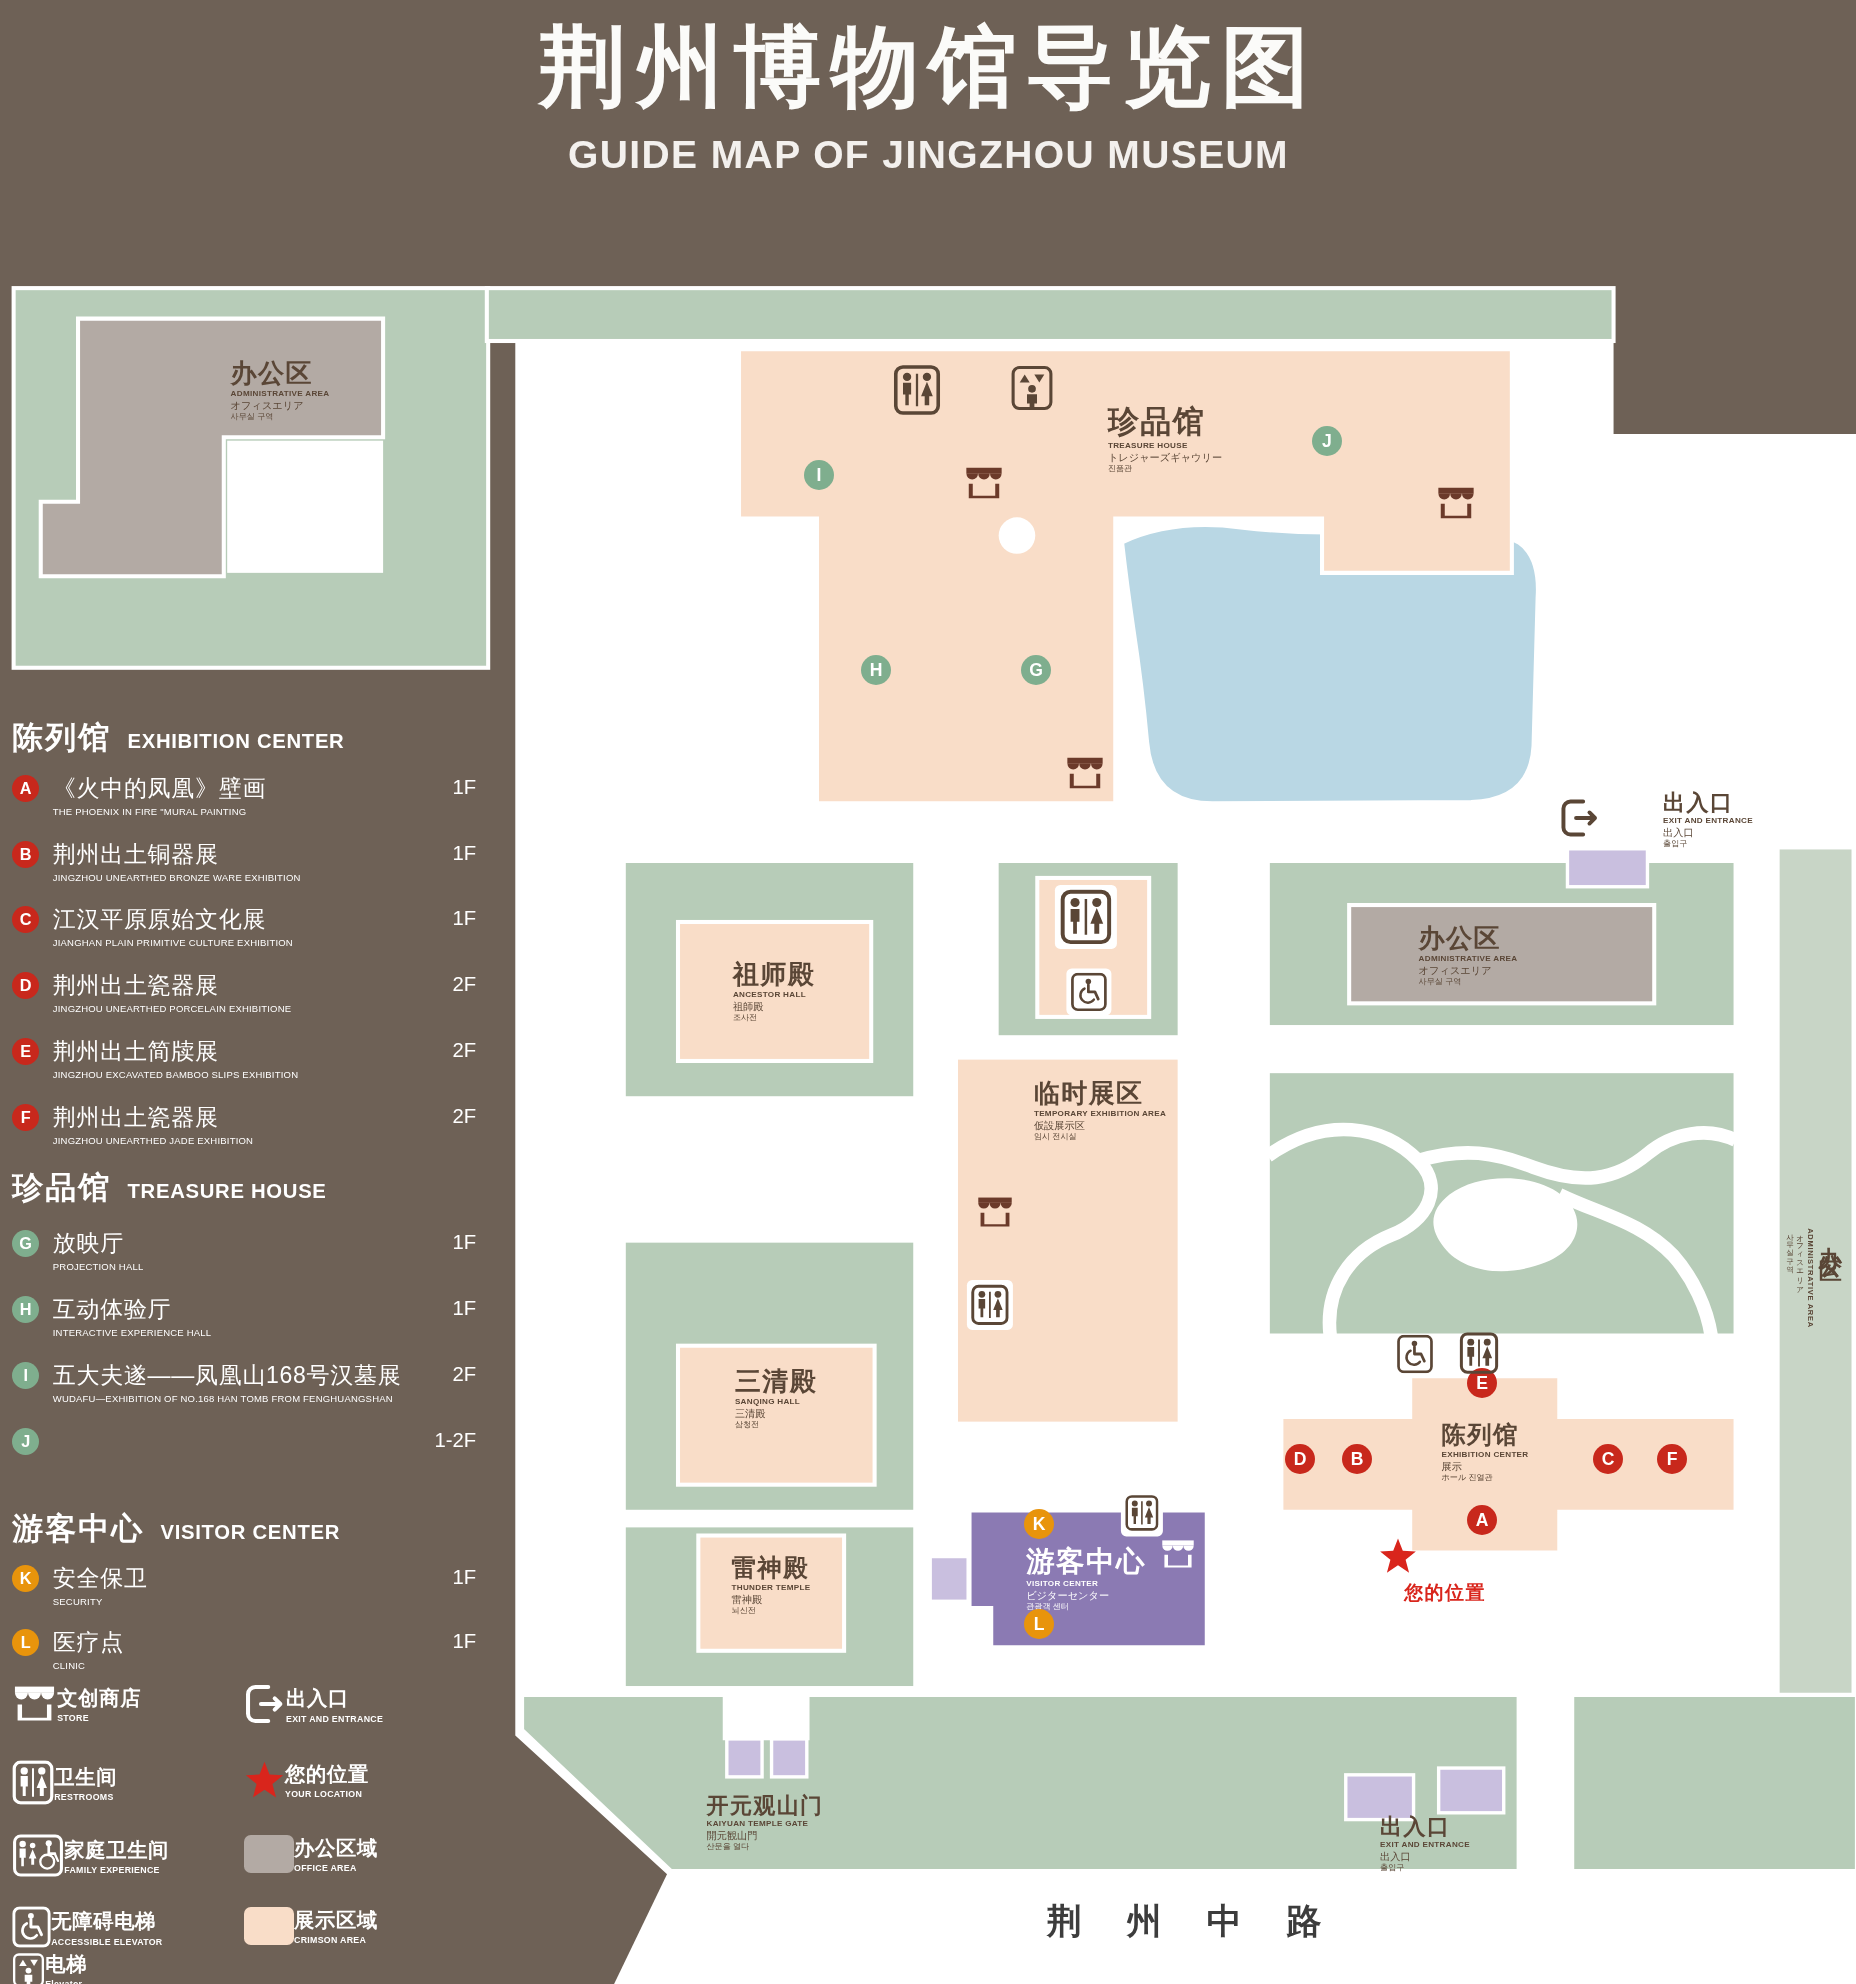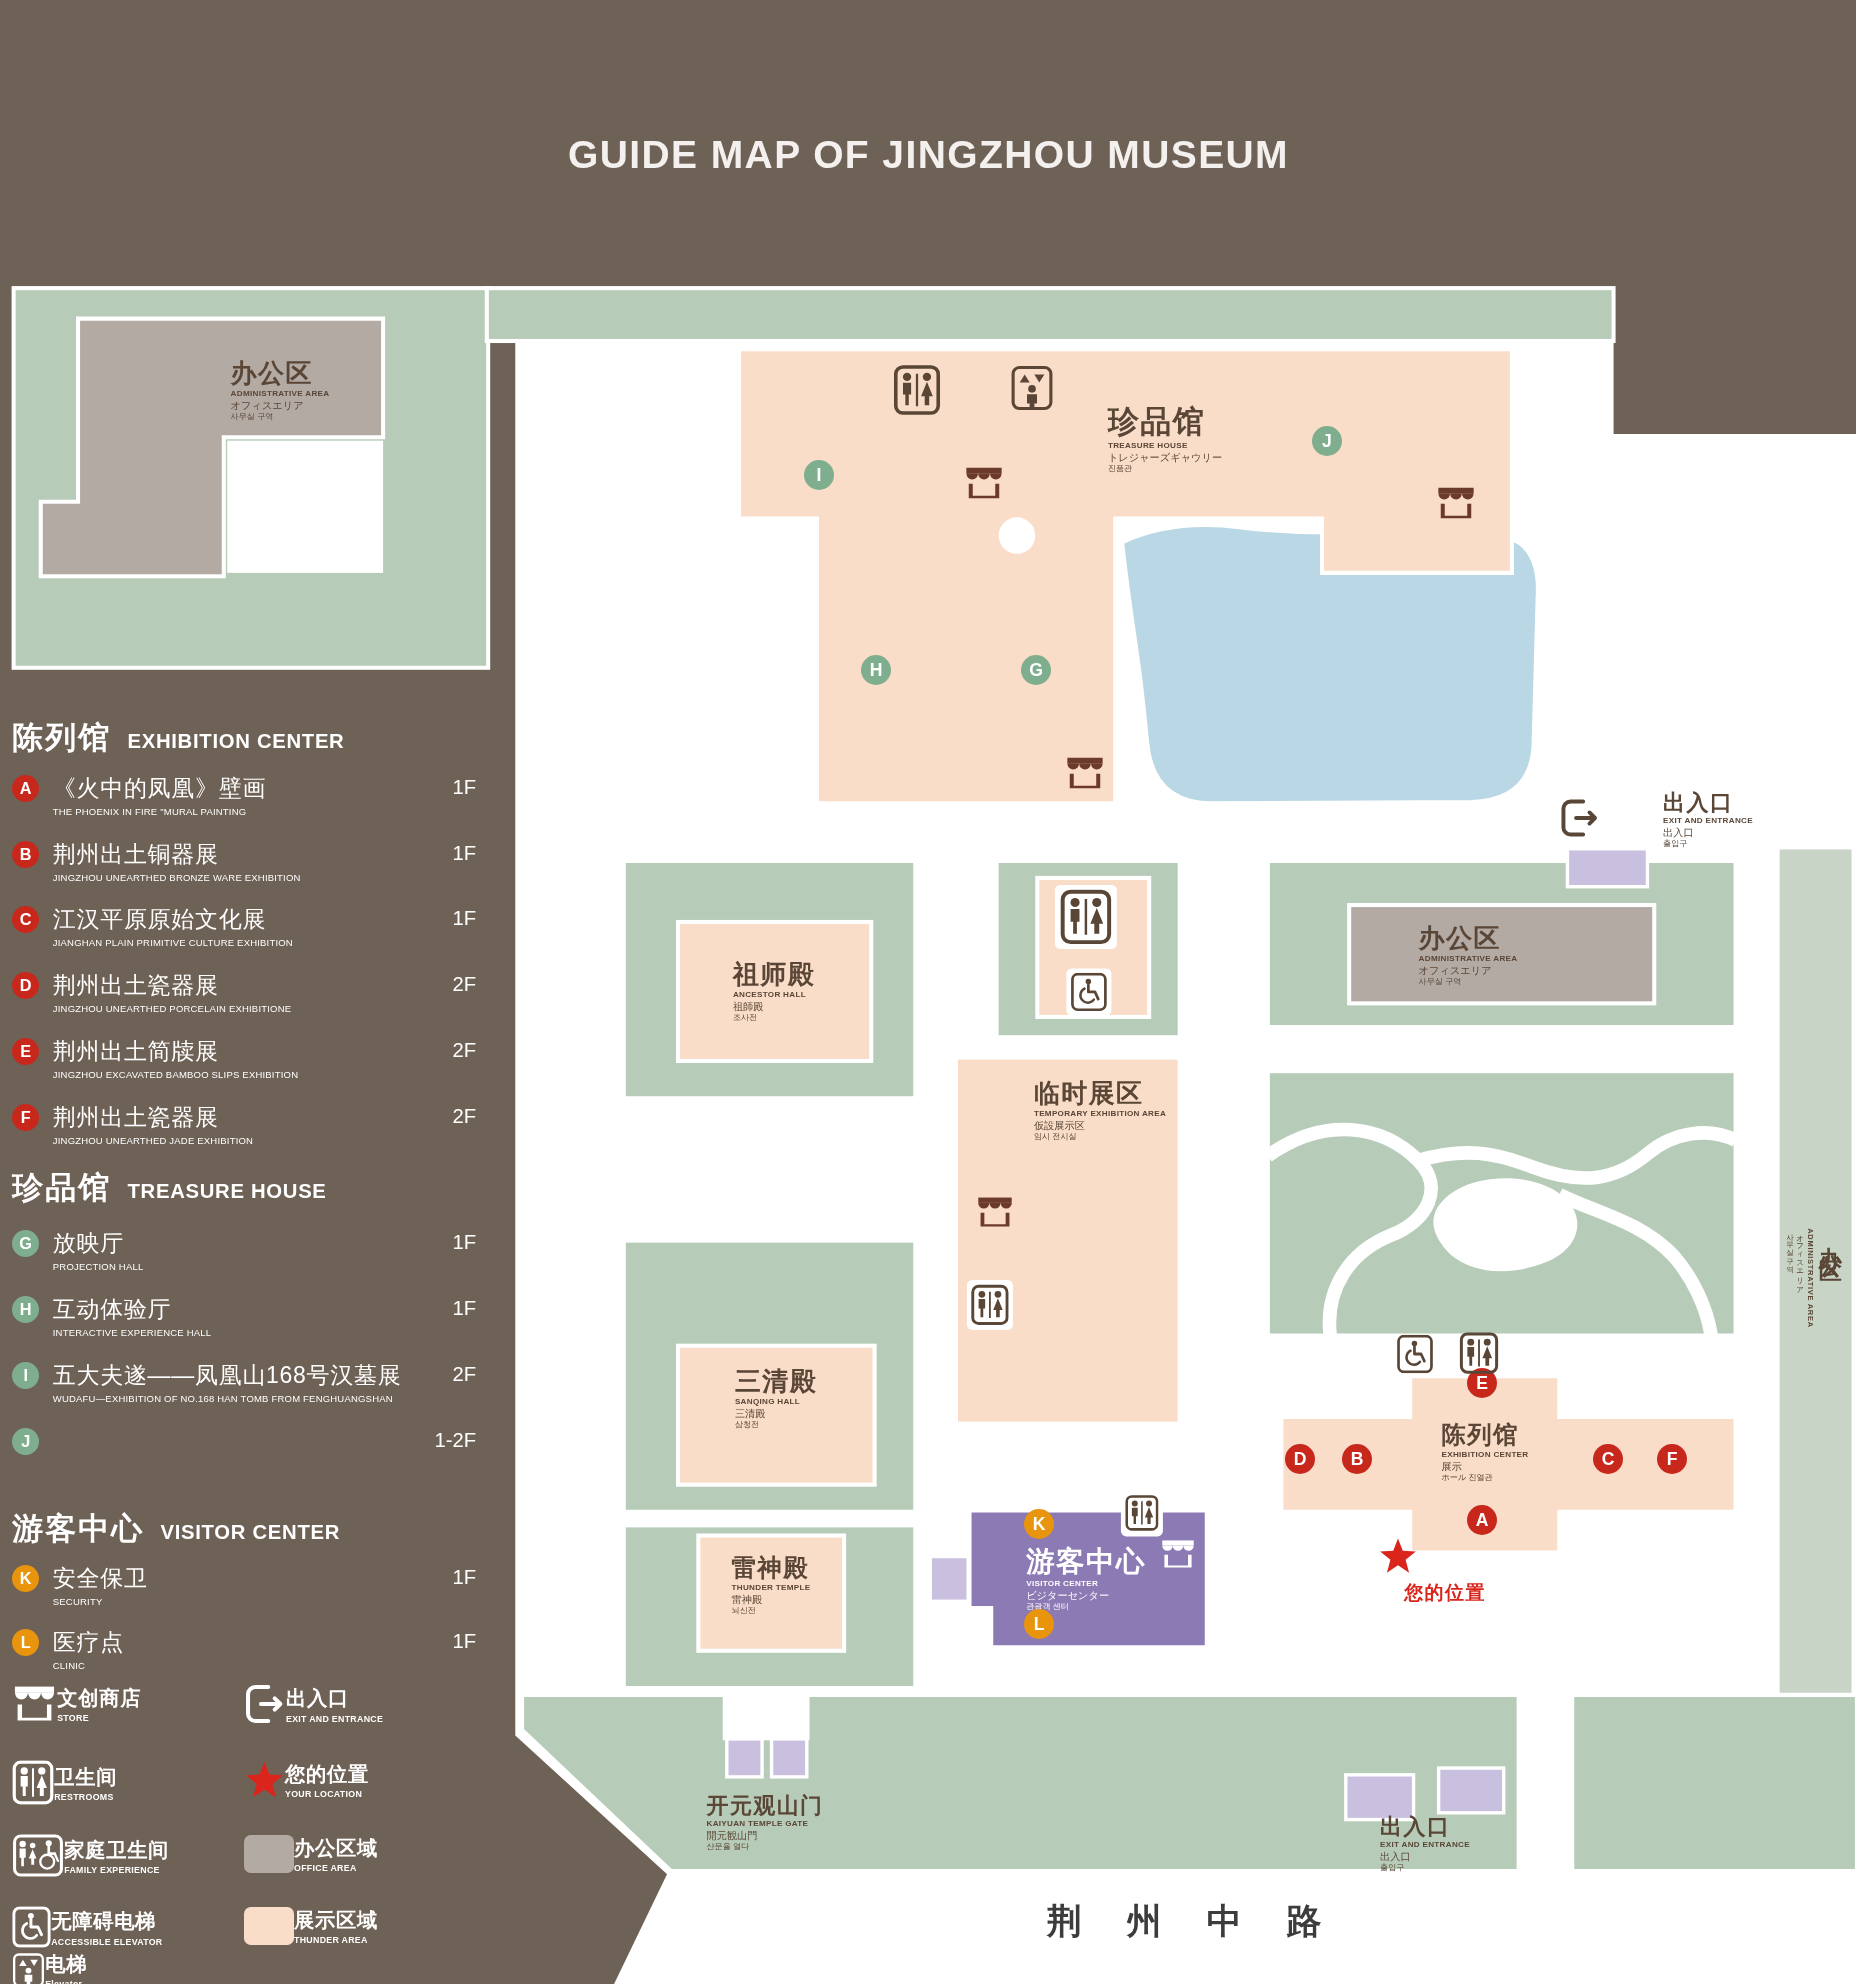--- a/index.html
+++ b/index.html
@@ -113,20 +113,21 @@
     <path d="M21,26 h24 M38,19 l7,7 -7,7" fill="none" stroke="currentColor" stroke-width="5" stroke-linecap="round" stroke-linejoin="round"></path>
   </symbol>
   <symbol id="ic-star" viewBox="0 0 50 48">
     <path d="M25,1 L31.3,17.2 48.5,18 35,29 39.6,46 25,36.2 10.4,46 15,29 1.5,18 18.7,17.2 Z" fill="currentColor"></path>
   </symbol>
 </defs>
 </svg>
 
 <div class="page">
 
+  <div class="title-zh">荆州博物馆导览图</div>
   <div class="title-en">GUIDE MAP OF JINGZHOU MUSEUM</div>
 
   <svg class="map-svg" width="1857" height="1985" viewBox="0 0 2739 2928">
     <path d="M760,425 H2380 V640 H2739 V2770 H990 L760,2560 Z" fill="#FFFFFF"></path>
     <path d="M985,2762 H2739 V2928 H905 Z" fill="#FFFFFF"></path>
 
     <rect x="20" y="425" width="700" height="560" fill="#B7CCB8" stroke="#fff" stroke-width="6"></rect>
     <rect x="718" y="425" width="1662" height="78" fill="#B7CCB8" stroke="#fff" stroke-width="6"></rect>
     <rect x="335" y="650" width="230" height="195" fill="#fff"></rect>
     <path d="M115,470 H565 V645 H330 V850 H60 V740 H115 Z" fill="#B3AAA4" stroke="#fff" stroke-width="6"></path>
@@ -551,18 +552,18 @@
     <span class="swatch gray"></span>
     <div>
         <div class="zh">办公区域</div>
       <div class="en">OFFICE AREA</div>
       </div>
   </div>
   <div class="sym-row" style="left:244px;top:1906px">
     <span class="swatch pink"></span>
     <div>
         <div class="zh">展示区域</div>
-      <div class="en">THUNDER AREA</div>
+      <div class="en">CRIMSON AREA</div>
       </div>
   </div>
 
 </div>
 
 
 </body></html>

